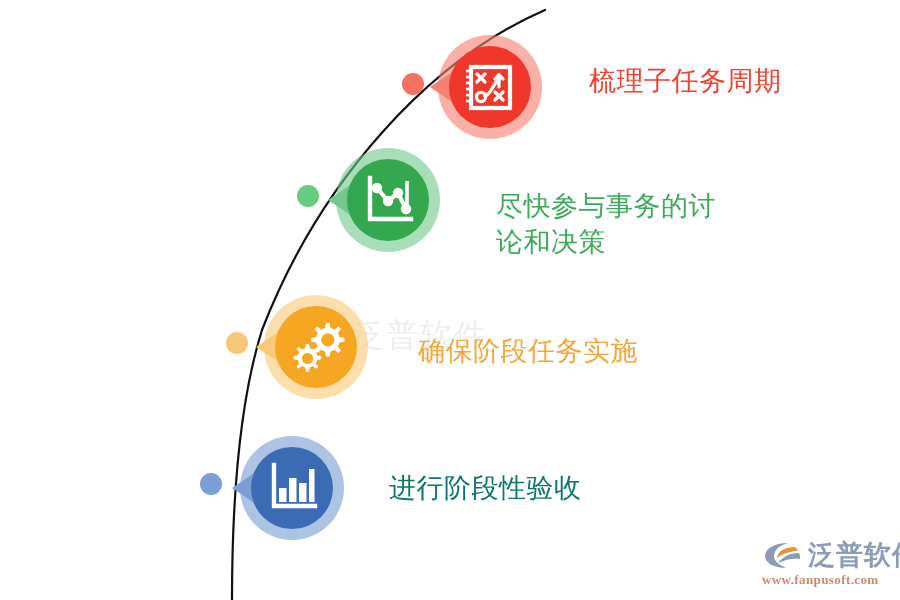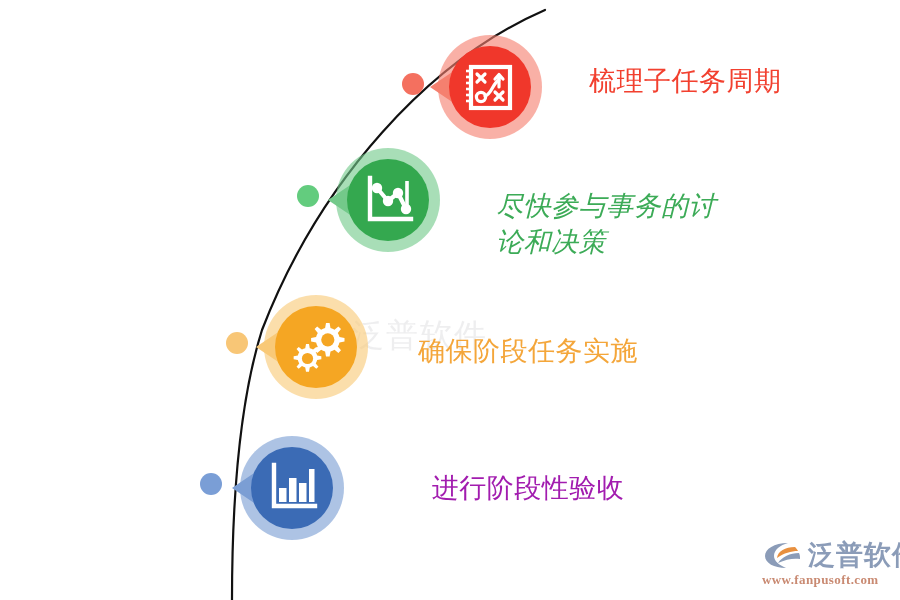--- a/index.html
+++ b/index.html
@@ -170,21 +170,21 @@
             <path d="M79 36 L79 72 L44 72" fill="none" stroke="#ffffff" stroke-width="3.4" stroke-linecap="square" opacity="0"></path>
             <path d="M79 38 L79 70" fill="none" stroke="#ffffff" stroke-width="3.6"></path>
             <path d="M49 45 L60 58 L70 50 L78 66" fill="none" stroke="#ffffff" stroke-width="4.2" stroke-linejoin="round" stroke-linecap="round"></path>
             <circle cx="49" cy="45" r="5.2" fill="#ffffff"></circle>
             <circle cx="60" cy="58" r="5.2" fill="#ffffff"></circle>
             <circle cx="70" cy="50" r="5.2" fill="#ffffff"></circle>
             <circle cx="78" cy="66" r="5.2" fill="#ffffff"></circle>
           </g>
         </svg>
       </div>
-      <div class="item-label" style="left:496px; top:188px; width:300px; color:#3cab57;font-style:italic;">尽快参与事务的讨
+      <div class="item-label" style="left:496px; top:188px; width:300px; color:#3cab57;">尽快参与事务的讨
 论和决策</div>
       <svg style="position:absolute; left:293px; top:181px;" width="30" height="30" viewBox="0 0 30 30">
         <circle cx="15" cy="15" r="11" fill="#63cc7e"></circle>
       </svg>
     </div>
 
     <div class="item-row">
       <div class="pin" style="left:256px; top:290px;">
         <svg width="130" height="115" viewBox="0 0 130 115">
           <path d="M0 57 L46 26 L46 88 Z" fill="#f9c978"></path>
@@ -222,21 +222,21 @@
           <circle cx="60" cy="57" r="41" fill="#3b6bb5"></circle>
           <g>
             <path d="M42 34 L42 75 L83 75" fill="none" stroke="#ffffff" stroke-width="4.4" stroke-linecap="square"></path>
             <rect x="47" y="57" width="7.5" height="14" fill="#ffffff"></rect>
             <rect x="57" y="47" width="7.5" height="24" fill="#ffffff"></rect>
             <rect x="67" y="52" width="7.5" height="19" fill="#ffffff"></rect>
             <rect x="77" y="38" width="5.5" height="33" fill="#ffffff"></rect>
           </g>
         </svg>
       </div>
-      <div class="item-label" style="left:378px; top:470px; width:300px; color:#a21caf;text-align:center;">进行阶段性验收</div>
+      <div class="item-label" style="left:389px; top:470px; width:300px; color:#0f766e;">进行阶段性验收</div>
       <svg style="position:absolute; left:196px; top:469px;" width="30" height="30" viewBox="0 0 30 30">
         <circle cx="15" cy="15" r="11" fill="#7a9ed6"></circle>
       </svg>
     </div>
 
   </div>
 
   <div class="layer" id="logo-layer">
     <div class="logo">
       <div class="logo-top">

